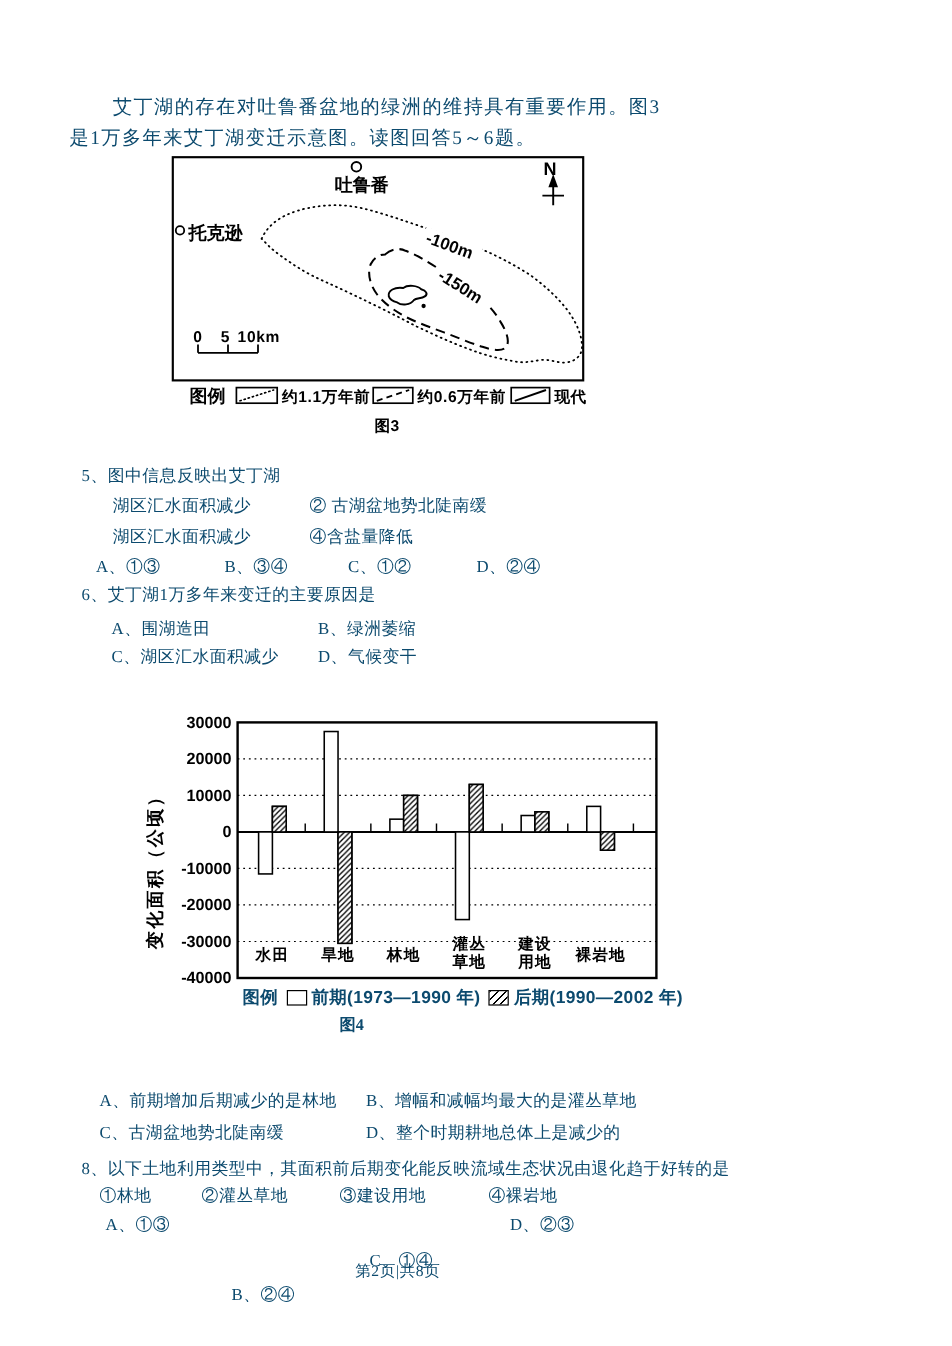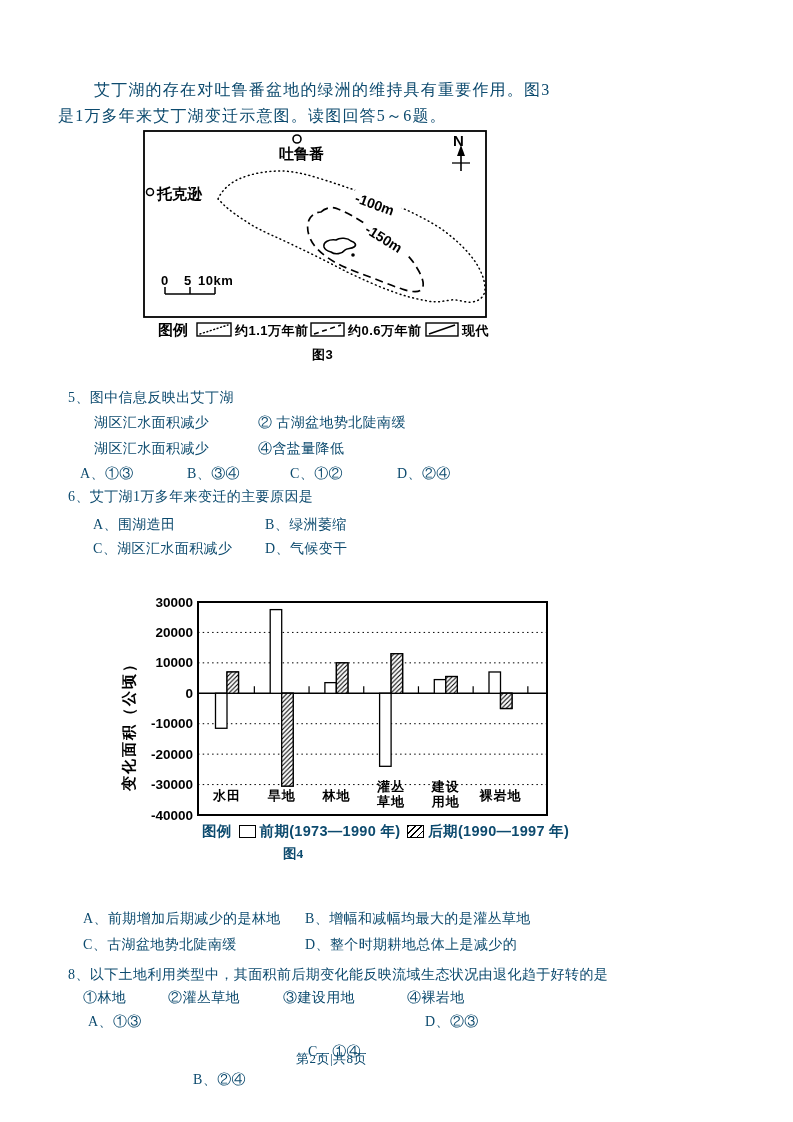--- a/index.html
+++ b/index.html
@@ -193,21 +193,21 @@
       <line x1="407.85" x2="407.85" y1="98.28571428571429" y2="91.28571428571429" stroke="#000" stroke-width="1.2"></line>
       <text x="380.5" y="205" text-anchor="middle" class="catlab">裸岩地</text>
       <text transform="translate(14,128) rotate(-90)" text-anchor="middle" class="ylab">变化面积（公顷）</text>
     </svg>
 
   <div class="legend4" style="left:202px;top:822px">
     <span>图例</span>
     <span class="sw"></span>
     <span>前期(1973—1990 年)</span>
     <span class="sw hatch"></span>
-    <span>后期(1990—1997 年)</span>
+    <span>后期(1990—2002 年)</span>
   </div>
   <div class="cap" style="left:283px;top:845px">图4</div>
 
   <div class="t" style="left:83px;top:911px">A、前期增加后期减少的是林地</div>
   <div class="t" style="left:305px;top:911px">B、增幅和减幅均最大的是灌丛草地</div>
   <div class="t" style="left:83px;top:937px">C、古湖盆地势北陡南缓</div>
   <div class="t" style="left:305px;top:937px">D、整个时期耕地总体上是减少的</div>
 
   <div class="t" style="left:68px;top:967px">8、以下土地利用类型中，其面积前后期变化能反映流域生态状况由退化趋于好转的是</div>
   <div class="t" style="left:83px;top:990px">①林地</div>

